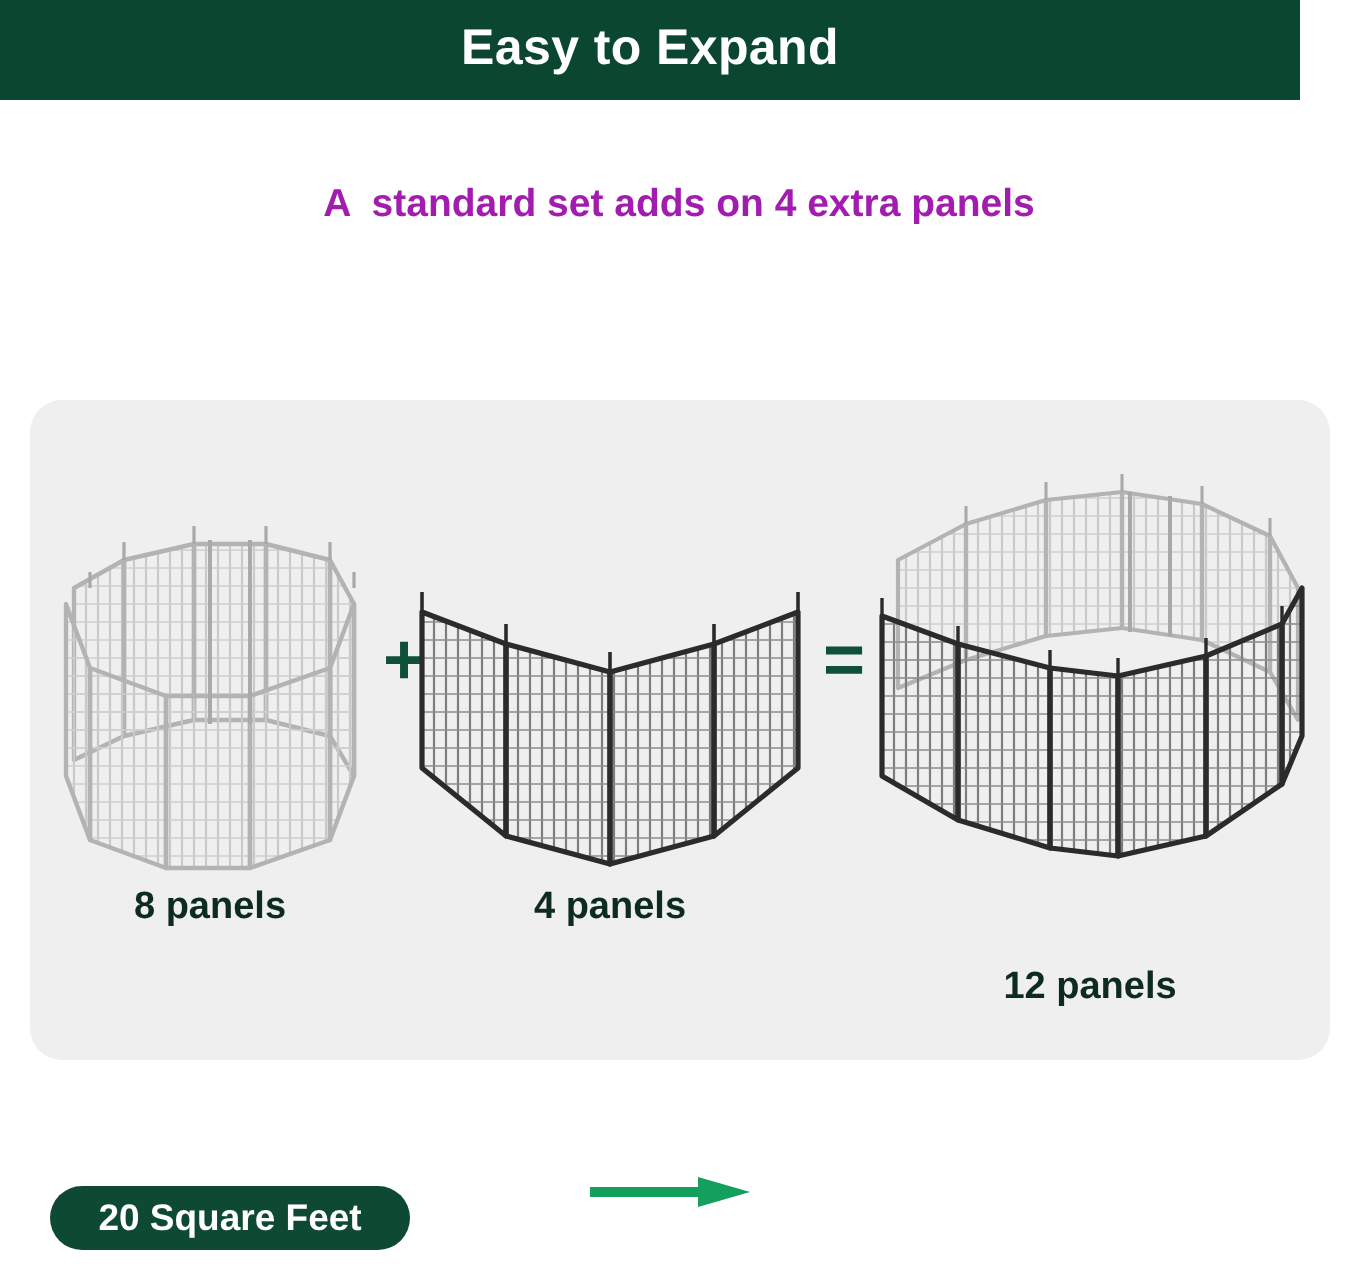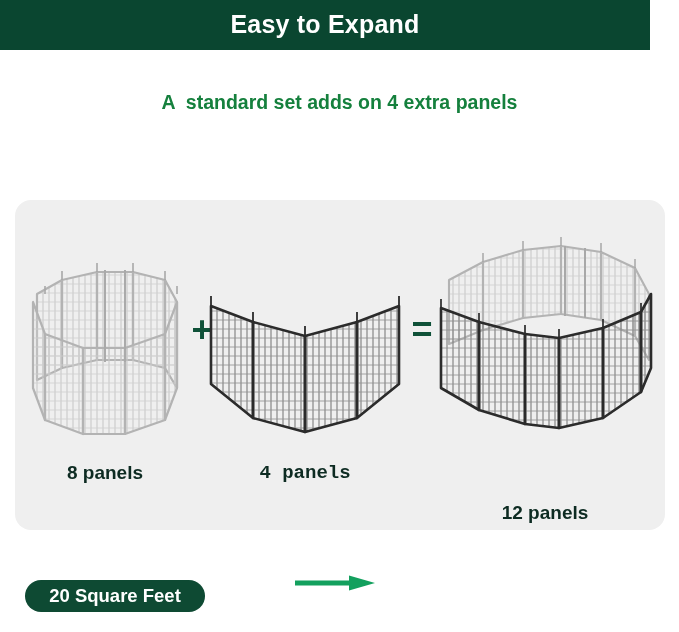--- a/index.html
+++ b/index.html
@@ -36,21 +36,21 @@
     line-height: 1;
     margin-top: -1px;
   }
 
   
   .subtitle-block {
     position: absolute;
     left: 0; top: 88px;
     width: 679px;
     text-align: center;
-    color: #15803d;
+    color: #a21caf;
     font-size: 19.5px;
     font-weight: bold;
     line-height: 28px;
   }
   .subtitle-line { display: block; white-space: pre; }
 
   
   .illustration-card {
     position: absolute;
     left: 15px;
@@ -80,34 +80,34 @@
     font-weight: bold;
     line-height: 1;
     user-select: none;
   }
   .operator-plus  { left: 170px; top: 112px; width: 34px; text-align: center; font-size: 36px; }
   .operator-equals{ left: 390px; top: 112px; width: 34px; text-align: center; font-size: 36px; }
 
   
   .panel-caption {
     position: absolute;
-    top: 262px;
+    top: 243px;
     color: #0d2b22;
     font-size: 19px;
     font-weight: bold;
     text-align: center;
   }
   .caption-a { left: 10px;  width: 160px; }
-  .caption-b { left: 190px; width: 200px; font-family: Liberation Mono, monospace; }
+  .caption-b { left: 190px; width: 200px; }
   .caption-c { left: 420px; width: 220px; margin-top: 40px; }
 
   
   .footer-row {
     position: absolute;
-    left: 0; top: 570px;
+    left: 0; top: 583px;
     width: 679px;
     height: 50px;
   }
   .sqft-badge {
     position: absolute;
     top: 10px;
     height: 32px;
     background: #0e4a33;
     border-radius: 17px;
     color: #ffffff;

